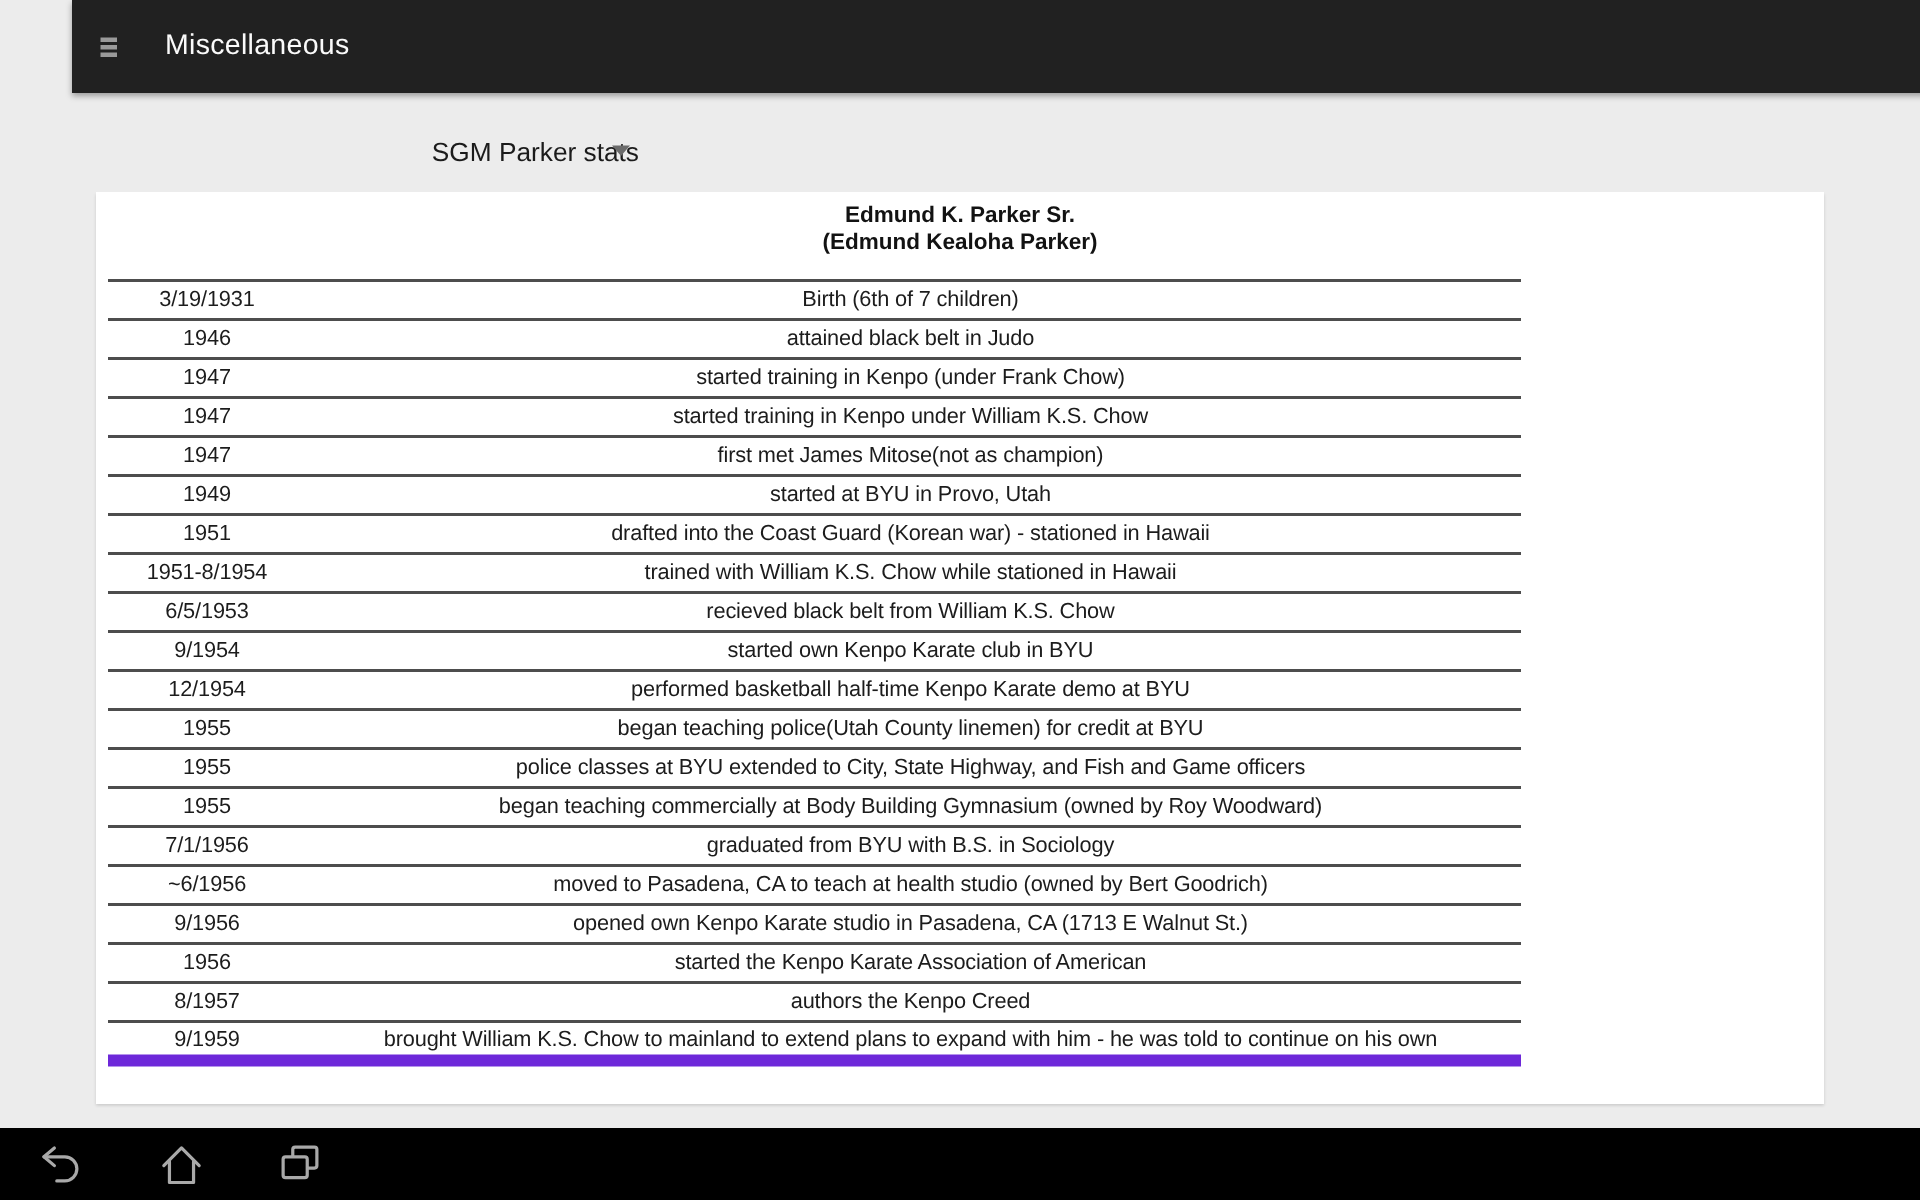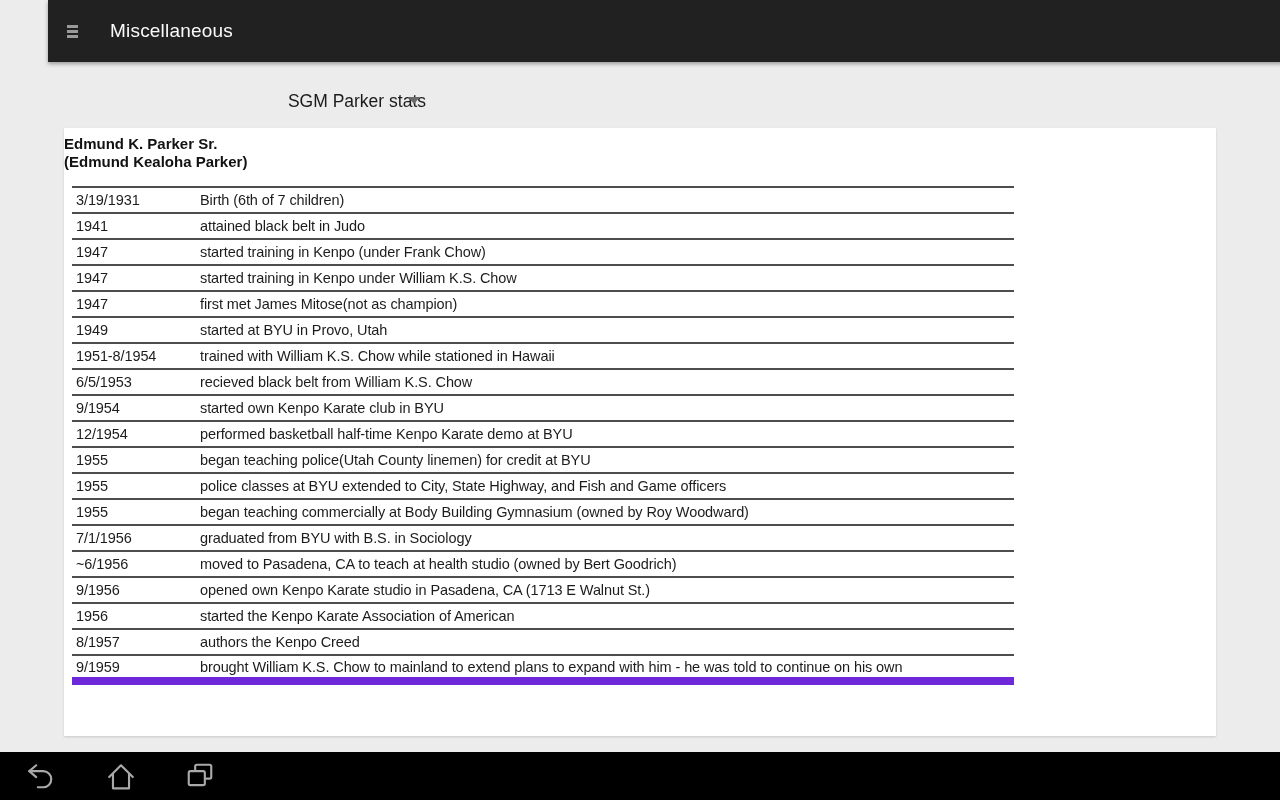--- a/index.html
+++ b/index.html
@@ -44,33 +44,34 @@
     border-top:7px solid #6b6b6b;
   }
 
   
   .card{
     position:absolute;left:64px;top:128px;width:1152px;height:608px;
     background:#ffffff;
     box-shadow:0 1px 2px rgba(0,0,0,.15);
   }
   .card-title{
-    padding-top:7px;text-align:left;
+    padding-top:7px;text-align:center;
     font-size:15px;font-weight:bold;color:#121212;line-height:18px;
   }
   .stats-table{
     position:absolute;left:8px;top:58px;width:942px;
     border-collapse:collapse;table-layout:fixed;
   }
   .stats-table tr{height:26px;}
   .stats-table td{
     border-top:2px solid #4d4d4d;
     padding:0;font-size:14.5px;color:#1c1c1c;
     vertical-align:middle;white-space:nowrap;overflow:hidden;
     letter-spacing:-.1px;
+    text-align:center;
   }
   .stats-table tr:last-child td{border-bottom:8px solid #6d28d9;}
   .stats-table td.c-date{width:124px;padding-left:4px;}
   .stats-table td.c-event{}
 
   
   .nav-bar{
     position:absolute;left:0;top:752px;width:1280px;height:48px;
     background:#000;
   }
@@ -108,38 +109,42 @@
       <div>Edmund K. Parker Sr.</div>
       <div>(Edmund Kealoha Parker)</div>
     </div>
     <table class="stats-table">
       <tbody>
         <tr>
           <td class="c-date">3/19/1931</td>
           <td class="c-event">Birth (6th of 7 children)</td>
         </tr>
           <tr>
-          <td class="c-date">1941</td>
+          <td class="c-date">1946</td>
           <td class="c-event">attained black belt in Judo</td>
         </tr>
           <tr>
           <td class="c-date">1947</td>
           <td class="c-event">started training in Kenpo (under Frank Chow)</td>
         </tr>
           <tr>
           <td class="c-date">1947</td>
           <td class="c-event">started training in Kenpo under William K.S. Chow</td>
         </tr>
           <tr>
           <td class="c-date">1947</td>
           <td class="c-event">first met James Mitose(not as champion)</td>
         </tr>
           <tr>
           <td class="c-date">1949</td>
           <td class="c-event">started at BYU in Provo, Utah</td>
+        </tr>
+          <tr>
+          <td class="c-date">1951</td>
+          <td class="c-event">drafted into the Coast Guard (Korean war) - stationed in Hawaii</td>
         </tr>
           <tr>
           <td class="c-date">1951-8/1954</td>
           <td class="c-event">trained with William K.S. Chow while stationed in Hawaii</td>
         </tr>
           <tr>
           <td class="c-date">6/5/1953</td>
           <td class="c-event">recieved black belt from William K.S. Chow</td>
         </tr>
           <tr>

